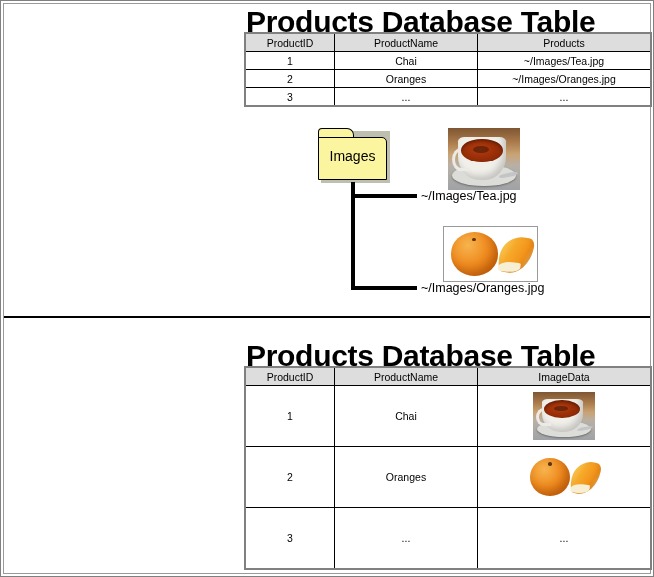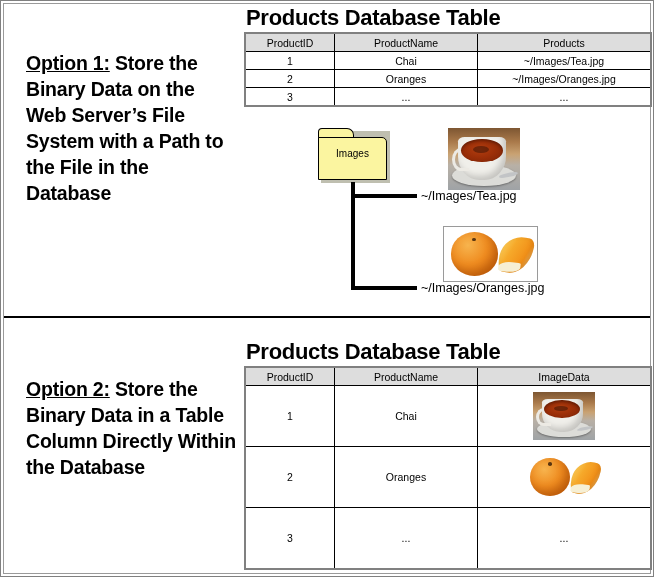--- a/index.html
+++ b/index.html
@@ -59,21 +59,21 @@
     letter-spacing: -0.2px;
   }
   .caption .optlabel {
     text-decoration: underline;
   }
 
   
   .section-title {
     position: absolute;
     font-weight: bold;
-    font-size: 22px;
+    font-size: 30px;
     color: #000000;
     letter-spacing: -0.3px;
     white-space: nowrap;
   }
 
   
   .db-table {
     position: absolute;
     border-collapse: collapse;
     table-layout: fixed;
@@ -141,21 +141,21 @@
     background: #fbf5a0;
     border: 1px solid #000000;
     box-sizing: border-box;
     border-radius: 0 5px 0 0;
   }
   .folder .label {
     position: absolute;
     left: 0; top: 20px;
     width: 69px;
     text-align: center;
-    font-size: 10px;
+    font-size: 14px;
     color: #000000;
   }
 
   
   .tree-vert {
     position: absolute;
     left: 351px;
     top: 182px;
     width: 4px;
     height: 108px;
@@ -325,23 +325,20 @@
 </head>
 <body>
 
 <div id="canvas">
 
   <div class="outer-frame"></div>
   <div class="inner-panel"></div>
 
   <div class="section-divider"></div>
 
-  <div class="caption" style="left:26px; top:50px; width:205px;">
-    <span class="optlabel">Option 1:</span><span> Store the Binary Data on the Web Server’s File System with a Path to the File in the Database</span>
-  </div>
 
   <div class="section-title" style="left:246px; top:5px;">Products Database Table</div>
 
   <table class="db-table t1">
     <thead>
       <tr>
         <th class="c-id">ProductID</th>
         <th class="c-name">ProductName</th>
         <th class="c-path">Products</th>
       </tr>
@@ -388,23 +385,20 @@
   <div class="path-label p1">~/Images/Tea.jpg</div>
 
   <div class="pic framed pic-or-1">
     <div class="oranges">
       <div class="whole"></div>
       <div class="wedge"></div>
     </div>
   </div>
   <div class="path-label p2">~/Images/Oranges.jpg</div>
 
-  <div class="caption" style="left:26px; top:376px; width:210px;">
-    <span class="optlabel">Option 2:</span><span> Store the Binary Data in a Table Column Directly Within the Database</span>
-  </div>
 
   <div class="section-title" style="left:246px; top:339px;">Products Database Table</div>
 
   <table class="db-table t2">
     <thead>
       <tr>
         <th class="c-id">ProductID</th>
         <th class="c-name">ProductName</th>
         <th class="c-path">ImageData</th>
       </tr>

